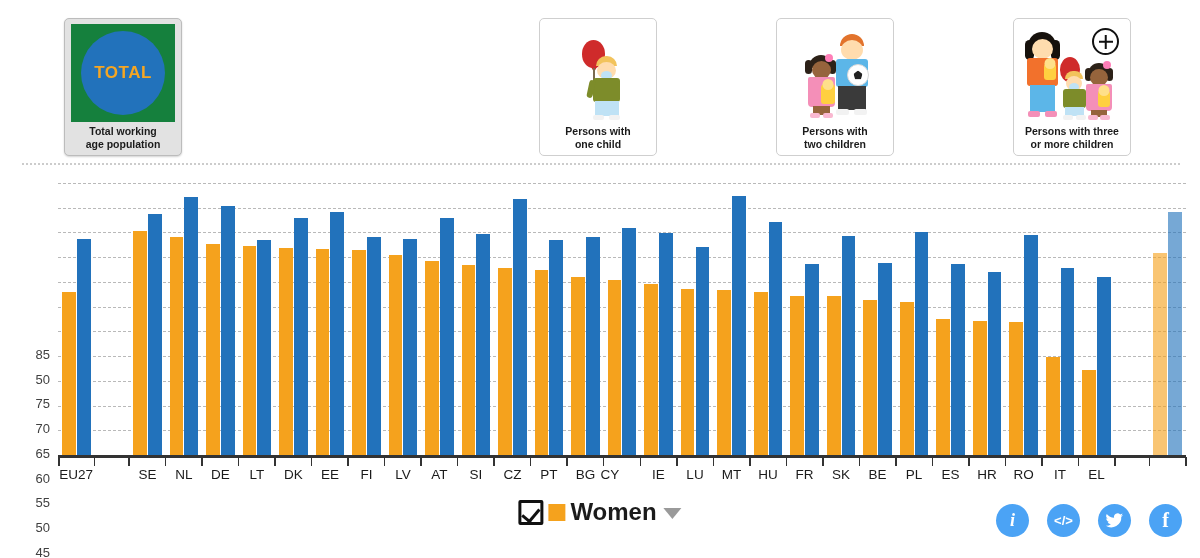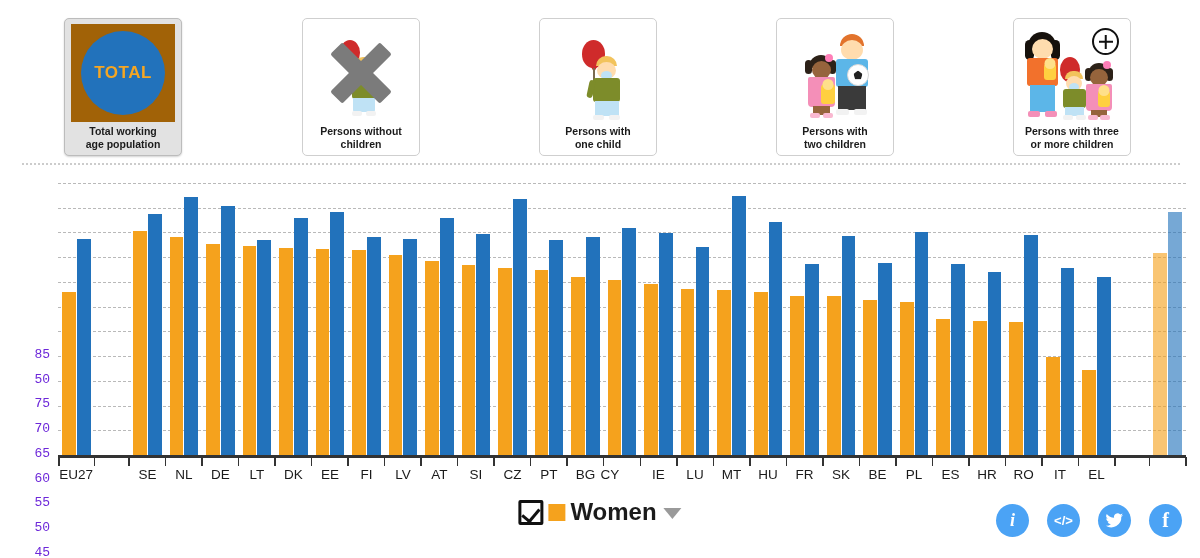--- a/index.html
+++ b/index.html
@@ -34,21 +34,21 @@
     border-color: #bcbcbc;
     box-shadow: 0 1px 2px rgba(0,0,0,.18);
   }
   .card-art {
     width: 104px; height: 98px;
     margin-top: 5px;
     background: #ffffff;
     position: relative;
     overflow: hidden;
   }
-  .card.selected .card-art { background:#a16207; }
+  .card.selected .card-art { background:#15803d; }
   .card-label {
     flex: 1;
     width: 100%;
     font-size: 10.5px;
     font-weight: bold;
     color: #1b1b1b;
     line-height: 12.5px;
     text-align: center;
     padding-top: 3px;
   }
@@ -147,23 +147,22 @@
     left:58px; top:11px;
     width: 1128px; height: 272px;
   }
   .gridline {
     position:absolute; left:0; width:100%; height:0;
     border-top:1.5px dashed #b9b9b9;
   }
   .ytick {
     position:absolute; right:1132px;
     width:40px; text-align:right;
-    font-size:13px; color:#6d28d9;
+    font-size:13px; color:#404040;
     transform:translateY(-8px);
-    font-family:Liberation Mono, monospace;
   }
   .axis-base {
     position:absolute; left:58px; top:283px;
     width:1128px; height:2.5px; background:#333;
   }
   .bars {
     position:absolute; left:0; bottom:0; width:100%; height:272px;
   }
   .group { position:absolute; bottom:0; height:272px; }
   .bar { position:absolute; bottom:0; }
@@ -247,44 +246,20 @@
     <div class="card selected" style="left:64px;">
       <div class="card-art">
         <div class="total-circle">TOTAL</div>
       </div>
       <div class="card-label">
         <div>Total working</div>
         <div>age population</div>
       </div>
     </div>
 
-    <div class="card" style="left:302px;">
-      <div class="card-art">
-
-        <div class="balloon" style="left:31px; top:16px;"></div>
-        <div class="string" style="left:41px; top:41px; height:18px;"></div>
-
-        <div class="hair" style="left:45px; top:33px; width:20px; height:9px; background:#f2c35c; border-radius:10px 10px 0 0;"></div>
-        <div class="head" style="left:46px; top:38px; width:18px; height:16px; background:#ffdcae;"></div>
-        <div class="fig" style="left:50px; top:47px; width:10px; height:8px; border-radius:50%; background:#bfe2f5;"></div>
-        <div class="torso" style="left:43px; top:53px; width:24px; height:22px; background:#7d8c2a; border-radius:3px;"></div>
-        <div class="legs" style="left:44px; top:74px; width:22px; height:14px; background:#bfe2f5; border-radius:0 0 2px 2px;"></div>
-        <div class="shoe" style="left:43px; top:87px; width:10px; height:5px;"></div>
-        <div class="shoe" style="left:57px; top:87px; width:10px; height:5px;"></div>
-
-        <div class="bigX">
-            <span></span>
-            <span></span>
-          </div>
-      </div>
-      <div class="card-label">
-        <div>Persons without</div>
-        <div>children</div>
-      </div>
-    </div>
 
     <div class="card" style="left:539px;">
       <div class="card-art">
         <div class="balloon" style="left:36px; top:16px; width:23px; height:28px;"></div>
         <div class="string" style="left:47px; top:44px; height:17px;"></div>
         <div class="hair" style="left:50px; top:32px; width:21px; height:10px; background:#f2c35c; border-radius:11px 11px 0 0;"></div>
         <div class="head" style="left:51px; top:38px; width:19px; height:17px; background:#ffdcae;"></div>
         <div class="fig" style="left:55px; top:47px; width:11px; height:9px; border-radius:50%; background:#bfe2f5;"></div>
         <div class="torso" style="left:47px; top:54px; width:27px; height:24px; background:#7d8c2a; border-radius:3px;"></div>
         <div class="fig" style="left:42px; top:56px; width:6px; height:18px; background:#7d8c2a; border-radius:3px; transform:rotate(12deg);"></div>

